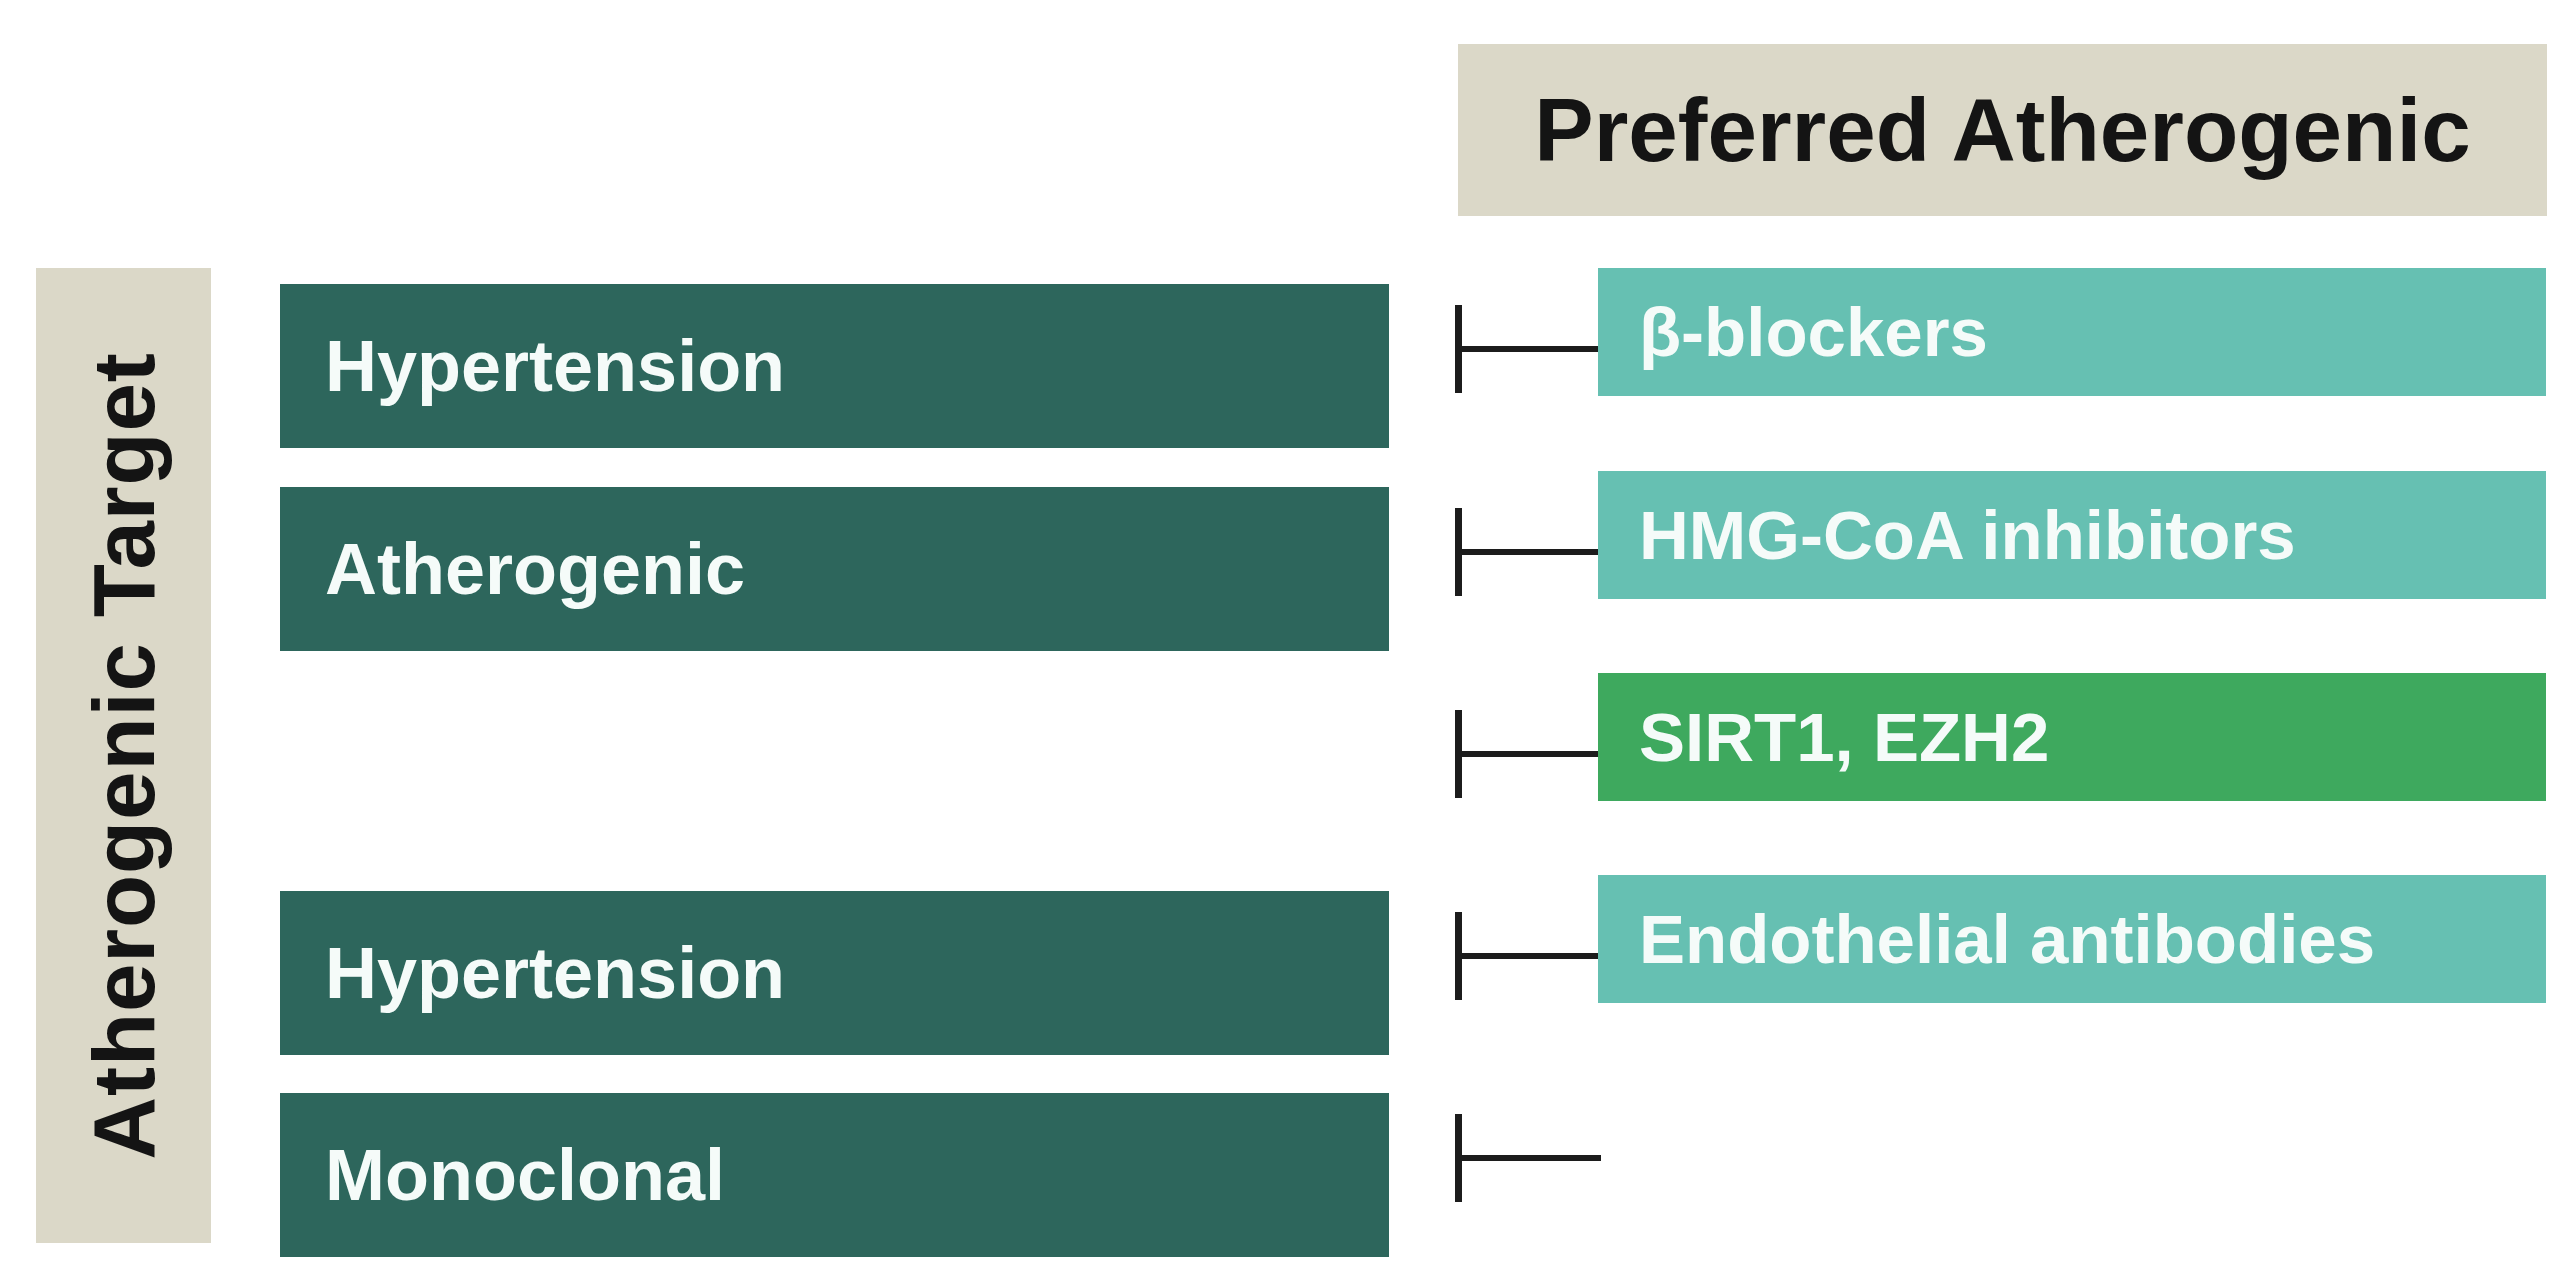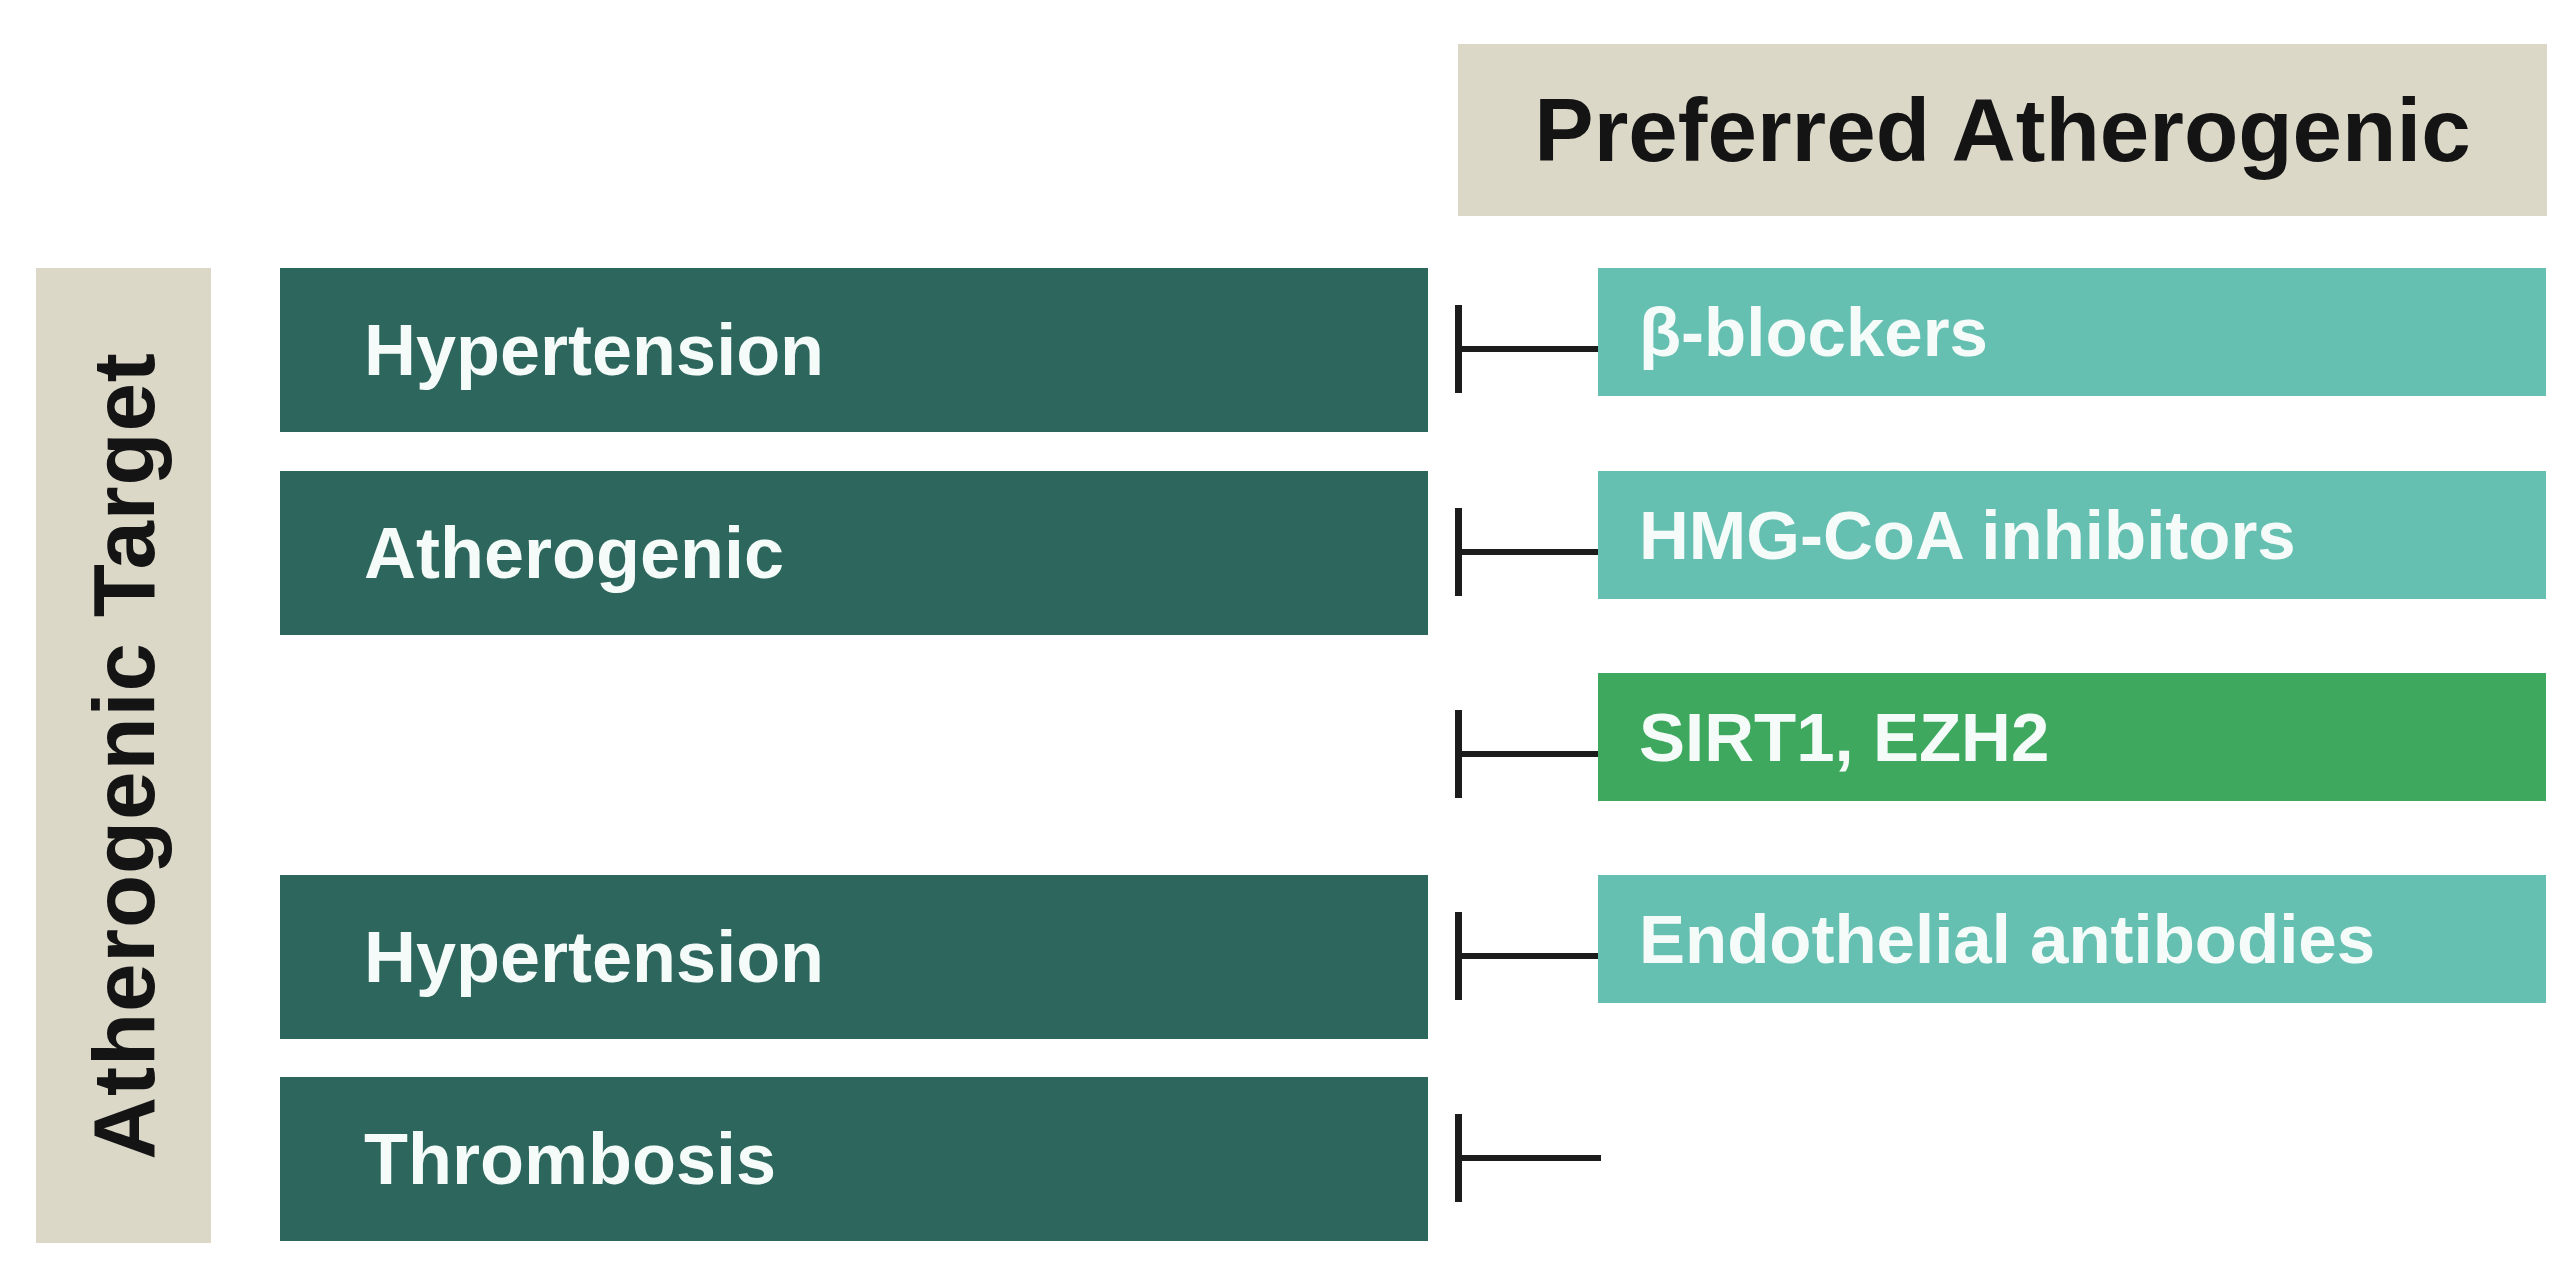--- a/index.html
+++ b/index.html
@@ -59,27 +59,26 @@
   
   .row {
     position: absolute;
     left: 0;
     width: 2576px;
     height: 162px;
   }
   .target-box {
     position: absolute;
     left: 280px;
-    top: 0;
+    top: 16px;
     width: 1109px;
     height: 164px;
     background: var(--target-box, #2d665c);
     display: flex;
     align-items: center;
-    padding-left: 39px;
   }
   .target-box .label {
     padding-left: 45px;
     font-size: 72px;
     font-weight: 700;
     color: var(--text-light, #f5fbf9);
     white-space: nowrap;
   }
   .connector-bar {
     position: absolute;
@@ -164,21 +163,21 @@
         <span class="label">Hypertension</span>
       </div>
       <div class="connector-bar"></div>
       <div class="connector-line"></div>
       <div class="med-box">
         <span class="label">Endothelial antibodies</span>
       </div>
     </div>
       <div class="row" style="top: 1077px;">
       <div class="target-box">
-        <span class="label">Thrombosis</span>
+        <span class="label">Monoclonal</span>
       </div>
       <div class="connector-bar"></div>
       <div class="connector-line"></div>
     </div>
     </div>
 
 </div>
 
 
 </body></html>

